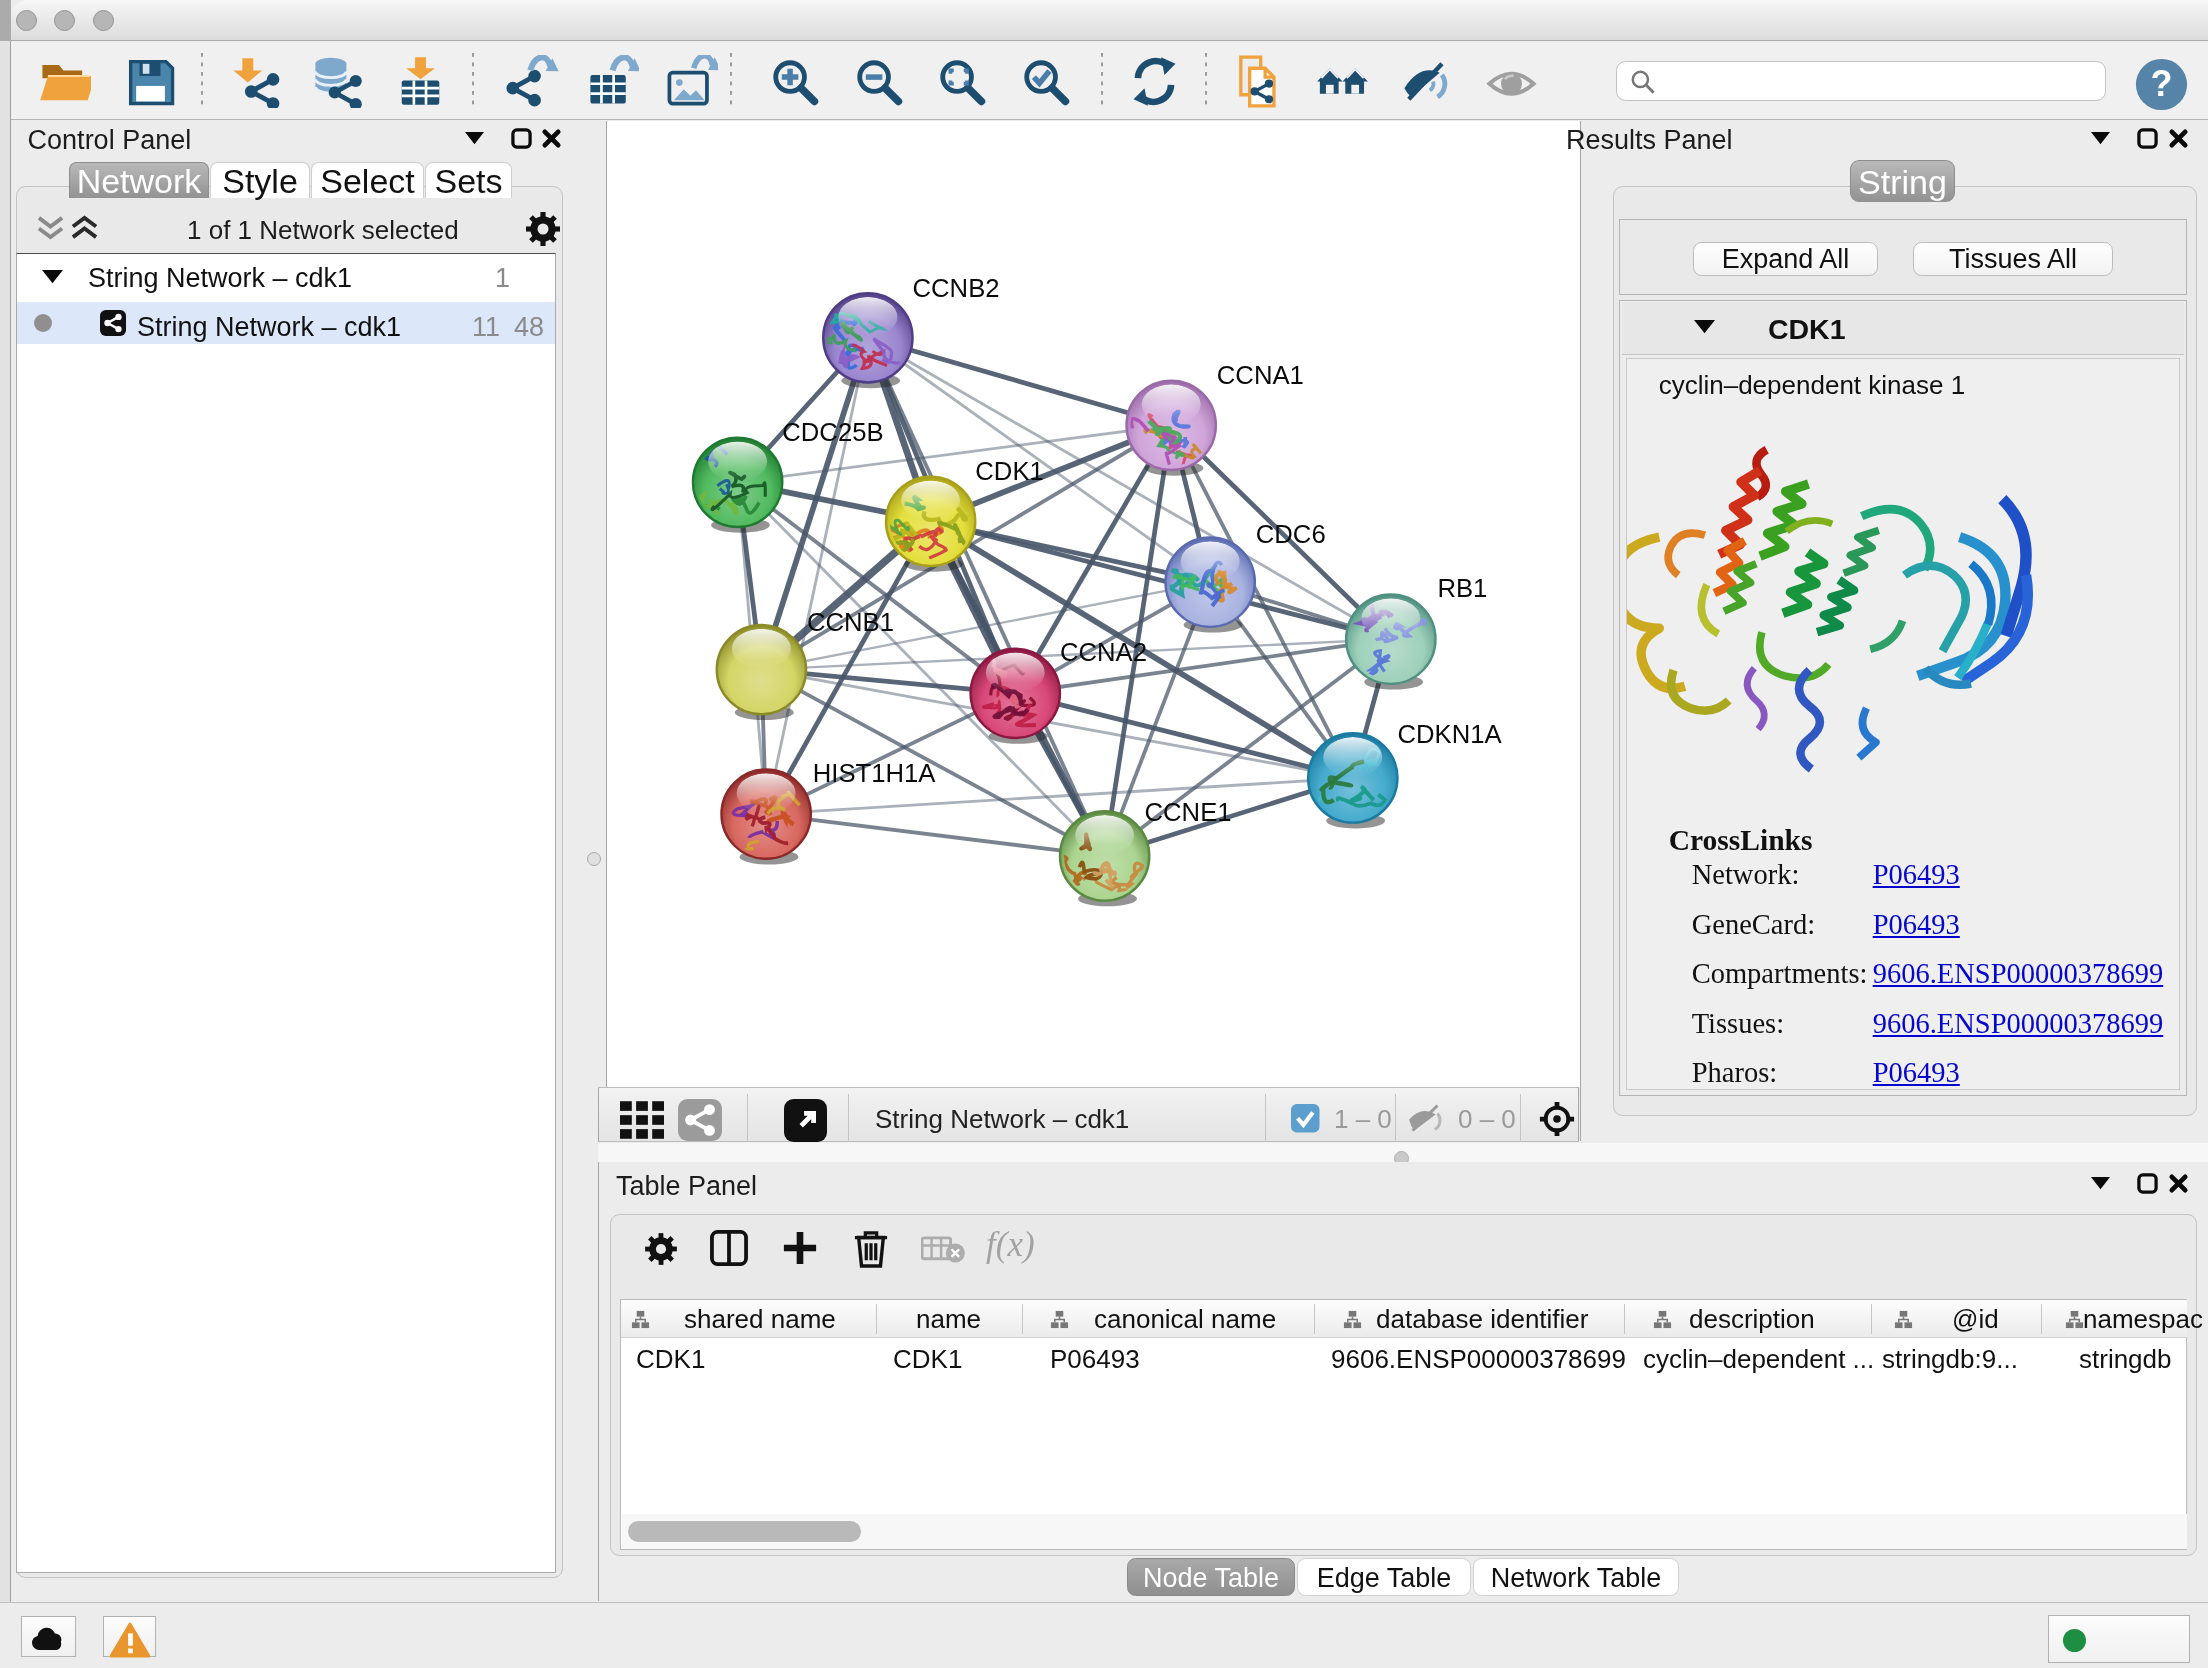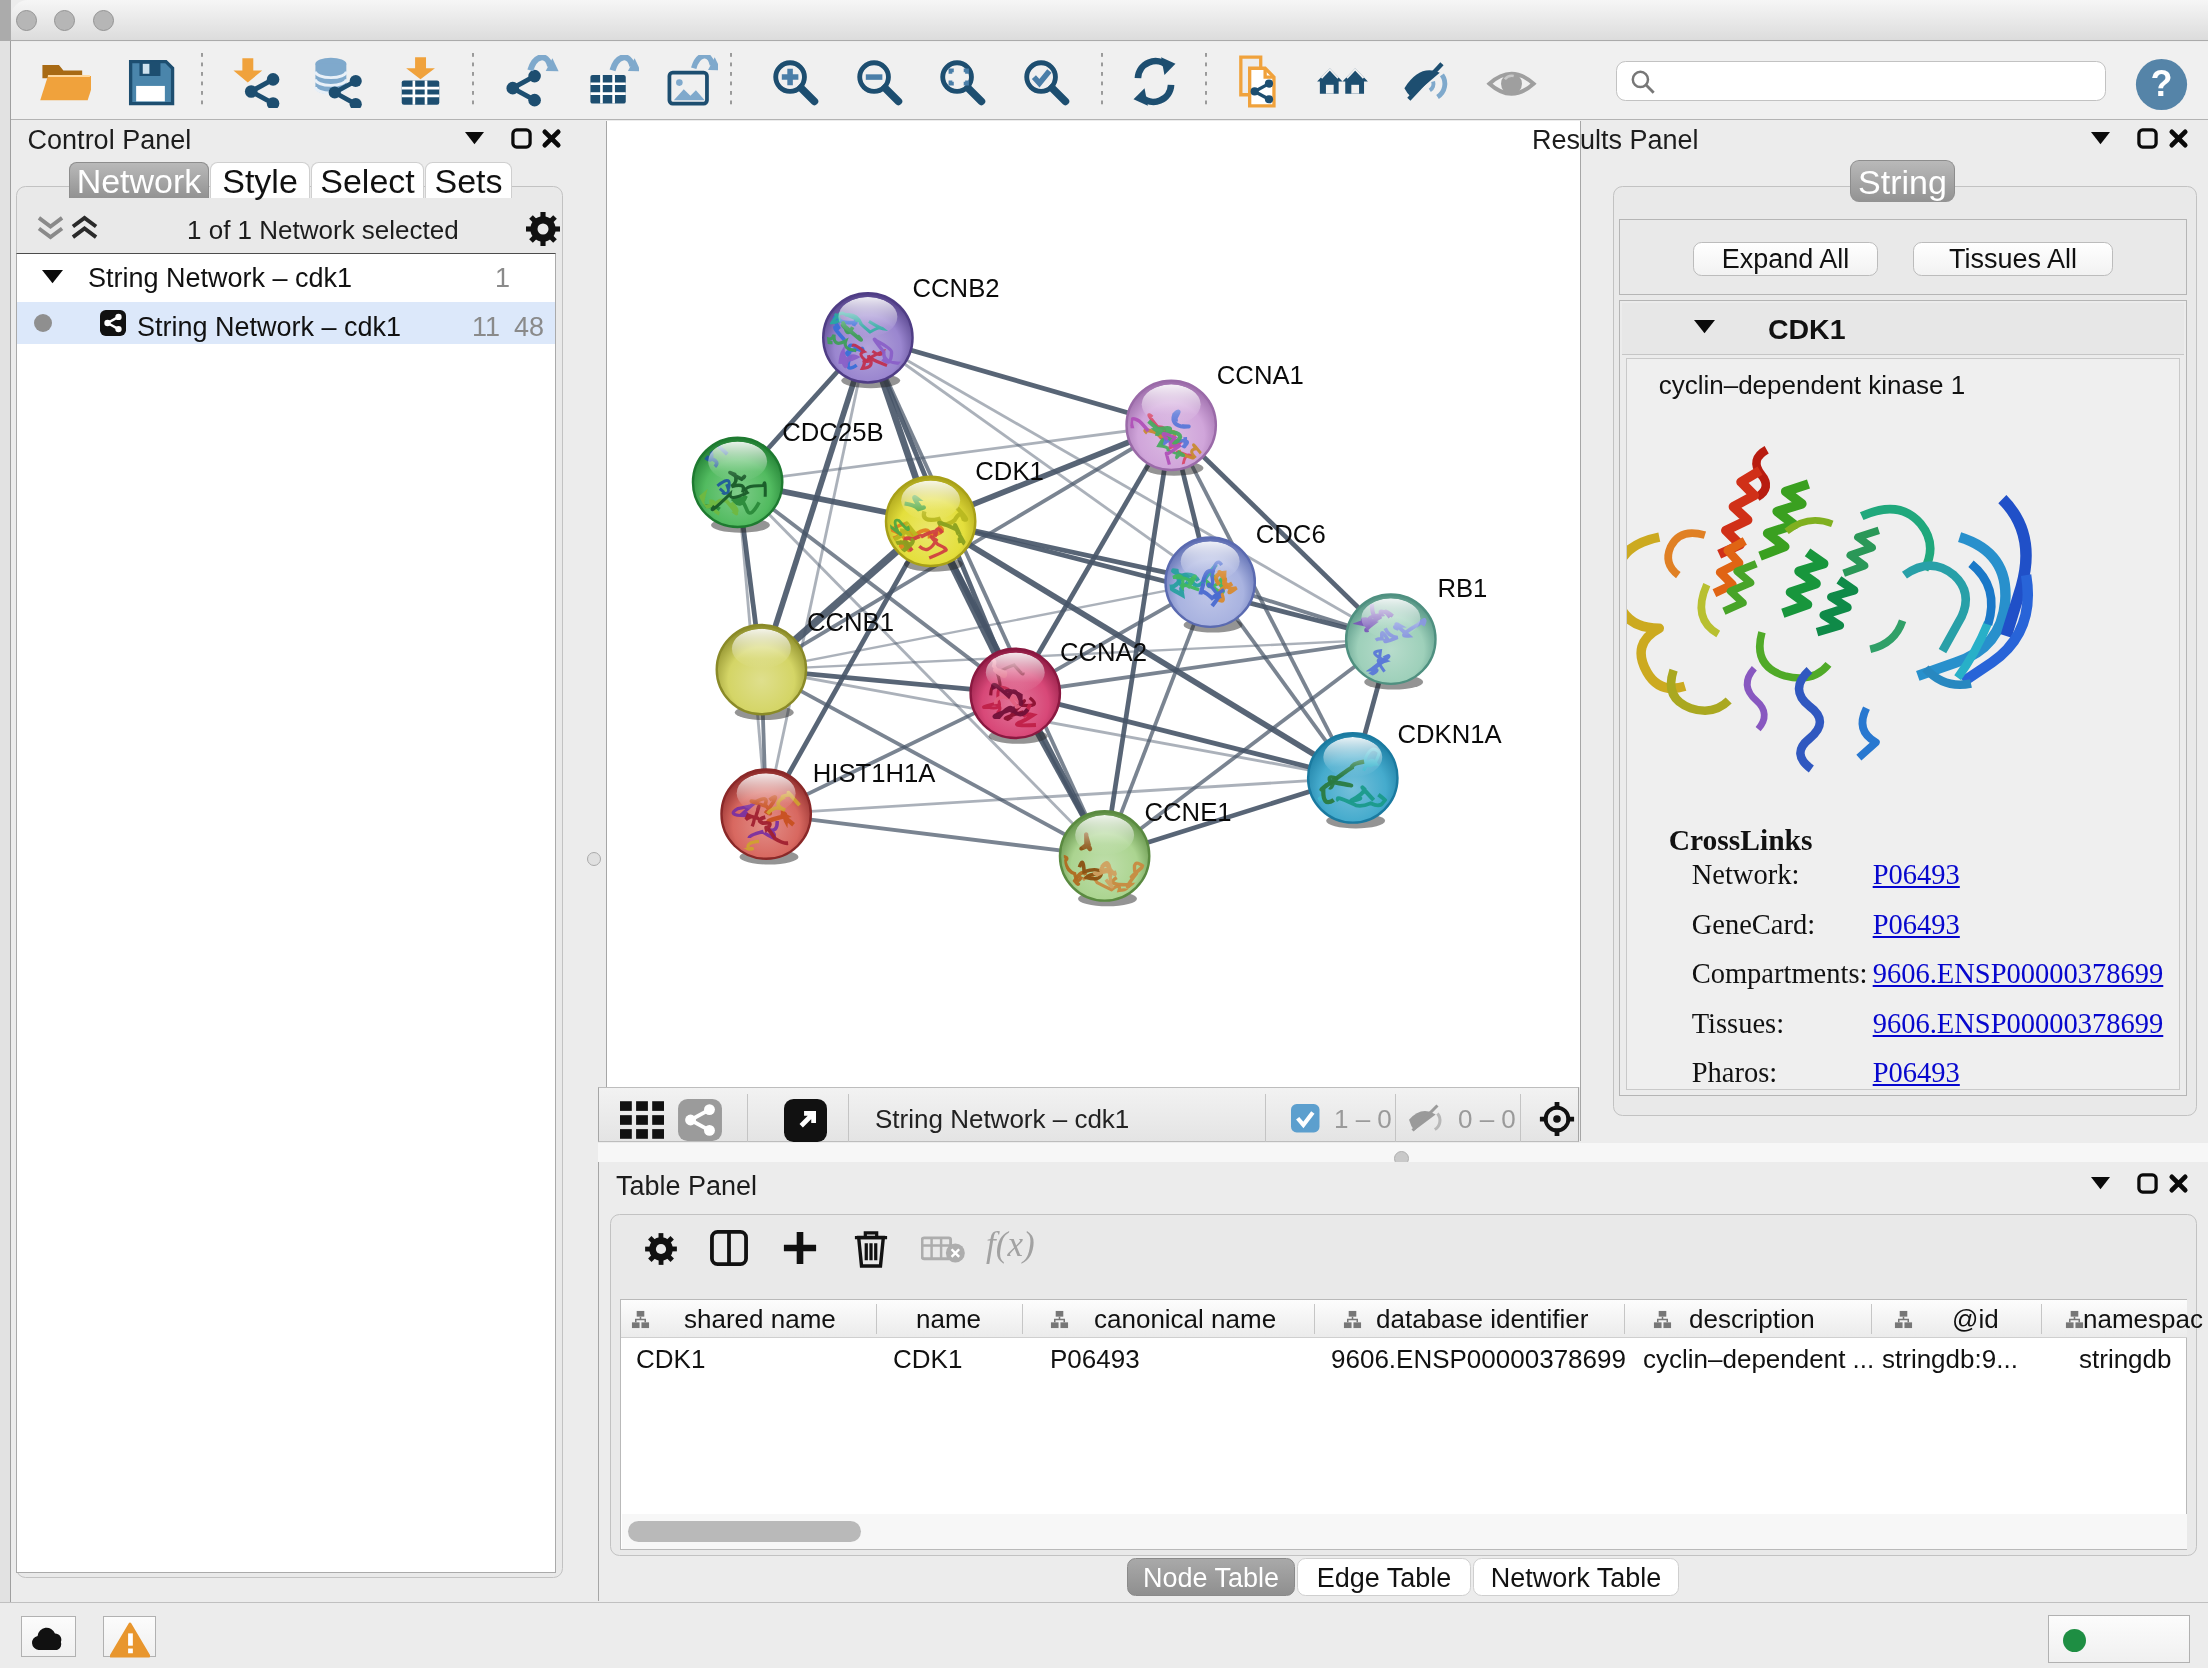--- a/index.html
+++ b/index.html
@@ -647,21 +647,21 @@
       <circle cx="20" cy="20" r="12" fill="none" stroke="#111" stroke-width="4"></circle>
       <circle cx="20" cy="20" r="4" fill="#111"></circle>
       <path d="M20 2 v8 M20 30 v8 M2 20 h8 M30 20 h8" stroke="#111" stroke-width="5"></path>
     </svg>
   </div>
 <div id="cgap" class="abs"></div>
 <div class="dot" style="left:1394px;top:1151px;width:15px;height:15px;background:#c9c9c9;border:1px solid #b0b0b0;"></div>
 <div class="dot" style="left:587px;top:852px;width:14.3px;height:14.3px;background:#e0e0e0;border:1px solid #aaa;"></div>
 <div class="dot" style="left:1582px;top:625px;width:14.3px;height:14.3px;background:#e0e0e0;border:1px solid #aaa;"></div>
 <div id="results" class="abs"></div>
-<div class="abs" style="left:1532px;top:125px;font-size:27px;color:#1c1c1c">Results Panel</div>
+<div class="abs" style="left:1566px;top:125px;font-size:27px;color:#1c1c1c">Results Panel</div>
 <svg class="abs" style="left:2091px;top:132px" width="19" height="13.3" viewBox="0 0 20 14">
     <path d="M0 0 h20 l-10 13 z" fill="#0a0a0a"></path>
   </svg>
 <svg class="abs" style="left:2137px;top:128px" width="21" height="21" viewBox="0 0 22 22">
     <rect x="2" y="2" width="18" height="18" rx="4" fill="none" stroke="#0a0a0a" stroke-width="3.4"></rect>
   </svg>
 <svg class="abs" style="left:2168px;top:128px" width="21" height="21" viewBox="0 0 22 22">
     <path d="M4 4 L18 18 M18 4 L4 18" stroke="#0a0a0a" stroke-width="5" stroke-linecap="round"></path>
   </svg>
 <div id="rp-box" class="abs"></div>

